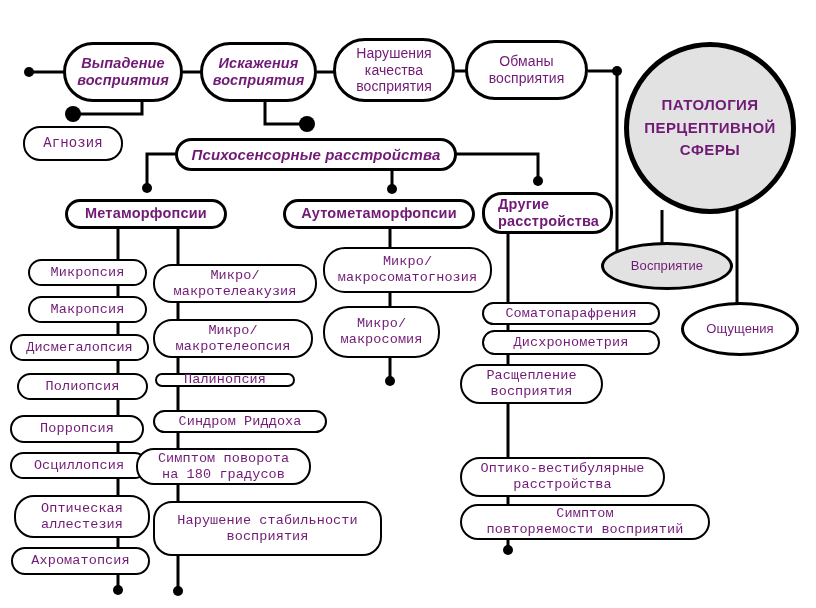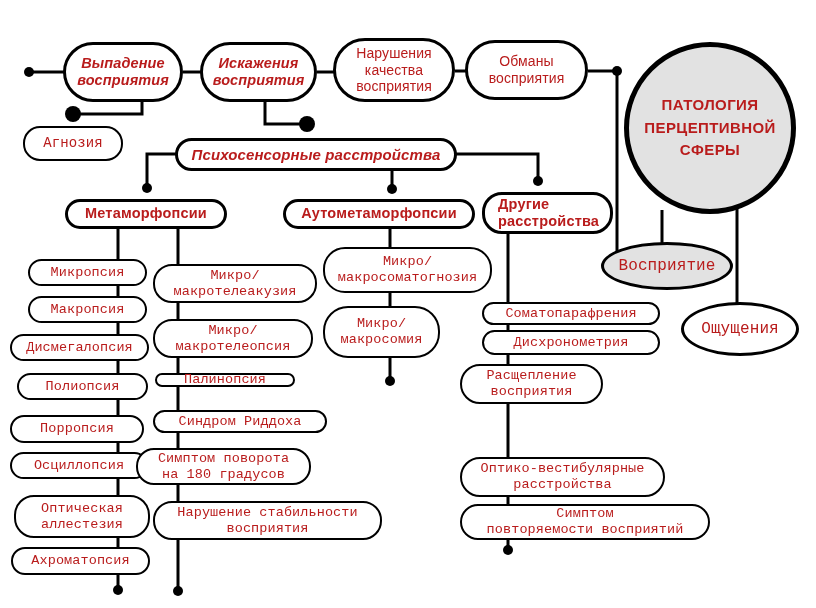--- a/index.html
+++ b/index.html
@@ -1,36 +1,36 @@
 <!DOCTYPE html>
 <html style="--accent-fill: #e2e2e2; --node-fill: #ffffff; --line: #000000;"><head>
 <meta charset="utf-8">
 <title>Диаграмма</title>
 <style>
   html,body{margin:0;padding:0;background:#fff;}
   #stage{
     position:relative;width:816px;height:608px;background:#ffffff;overflow:hidden;
-    font-family:"Liberation Sans","DejaVu Sans",sans-serif;color:#b91c1c;
+    font-family:"Liberation Sans","DejaVu Sans",sans-serif;color:#701a75;
   }
   #wires{position:absolute;left:0;top:0;z-index:0;}
   .node{
     position:absolute;z-index:1;box-sizing:border-box;
     background:var(--node-fill,#ffffff);
     border:2.5px solid var(--line,#000);
     display:flex;align-items:center;justify-content:center;
     text-align:center;white-space:pre-line;
     font-size:13.5px;line-height:1.18;letter-spacing:.1px;
   }
   .leaf{border-radius:14px;font-family:Liberation Mono, monospace;}
   .stadium{border-radius:40px;border-width:3px;}
   .bi{font-weight:bold;font-style:italic;font-size:14.5px;}
   .b{font-weight:bold;font-size:14.5px;letter-spacing:.2px;}
   .circle{border-radius:50%;background:var(--accent-fill,#e2e2e2);border-width:5px;
           font-weight:bold;font-size:15px;line-height:1.5;letter-spacing:.4px;}
-  .ellipse{border-radius:50%;border-width:3.5px;font-size:16px;font-family:Liberation Mono, monospace;}
+  .ellipse{border-radius:50%;border-width:3.5px;font-size:13px;}
   .grey{background:var(--accent-fill,#e2e2e2);}
   .left-text{justify-content:flex-start;text-align:left;padding-left:13px;border-radius:20px;}
 </style>
 </head>
 <body>
 
 <div id="stage">
 
   <svg id="wires" width="816" height="608" viewBox="0 0 816 608" fill="none" stroke="#000" stroke-width="3">
 
@@ -105,21 +105,21 @@
   <div class="node leaf" style="left:11px;top:547px;width:139px;height:28px">Ахроматопсия</div>
 
   <div class="node leaf" style="left:153px;top:264px;width:164px;height:39px;border-radius:19px">Микро/
 макротелеакузия</div>
   <div class="node leaf" style="left:153px;top:319px;width:160px;height:39px;border-radius:19px">Микро/
 макротелеопсия</div>
   <div class="node leaf" style="left:155px;top:373px;width:140px;height:14px">Палинопсия</div>
   <div class="node leaf" style="left:153px;top:410px;width:174px;height:23px">Синдром Риддоха</div>
   <div class="node leaf" style="left:136px;top:448px;width:175px;height:37px;border-radius:18px">Симптом поворота
 на 180 градусов</div>
-  <div class="node leaf" style="left:153px;top:501px;width:229px;height:39px;border-radius:19px">Нарушение стабильности
+  <div class="node leaf" style="left:153px;top:501px;width:229px;height:55px;border-radius:19px">Нарушение стабильности
 восприятия</div>
 
   <div class="node leaf" style="left:323px;top:247px;width:169px;height:46px;border-radius:22px">Микро/
 макросоматогнозия</div>
   <div class="node leaf" style="left:323px;top:306px;width:117px;height:52px;border-radius:25px">Микро/
 макросомия</div>
 
   <div class="node leaf" style="left:482px;top:302px;width:178px;height:23px">Соматопарафрения</div>
   <div class="node leaf" style="left:482px;top:330px;width:178px;height:25px">Дисхронометрия</div>
   <div class="node leaf" style="left:460px;top:364px;width:143px;height:40px;border-radius:20px">Расщепление

